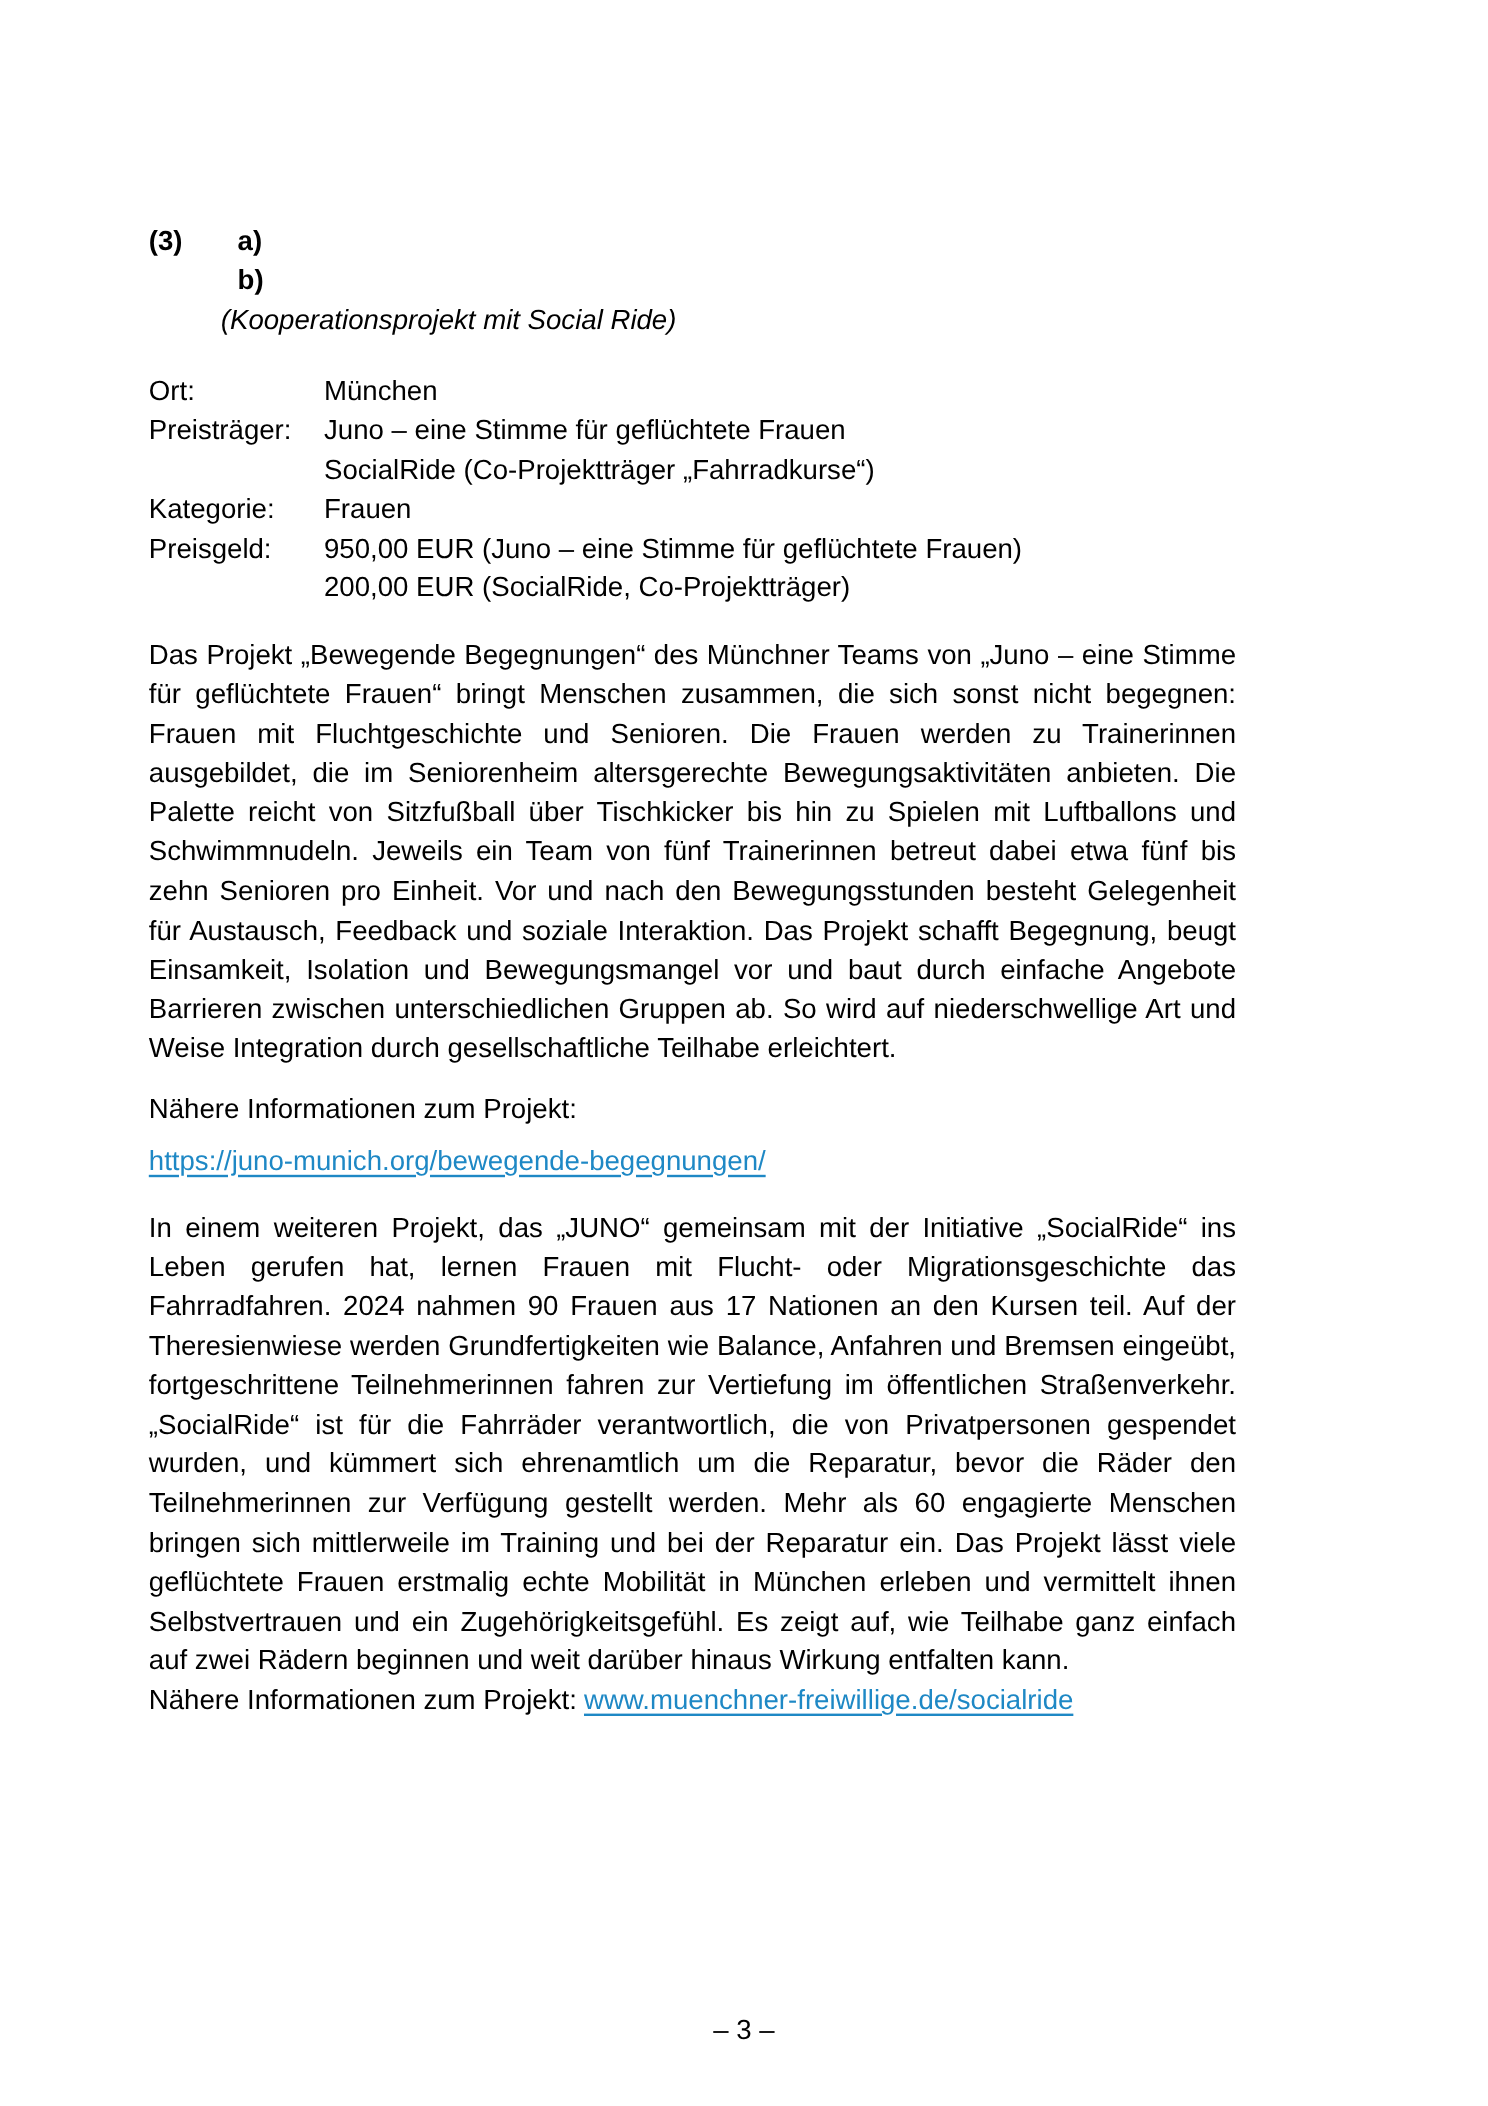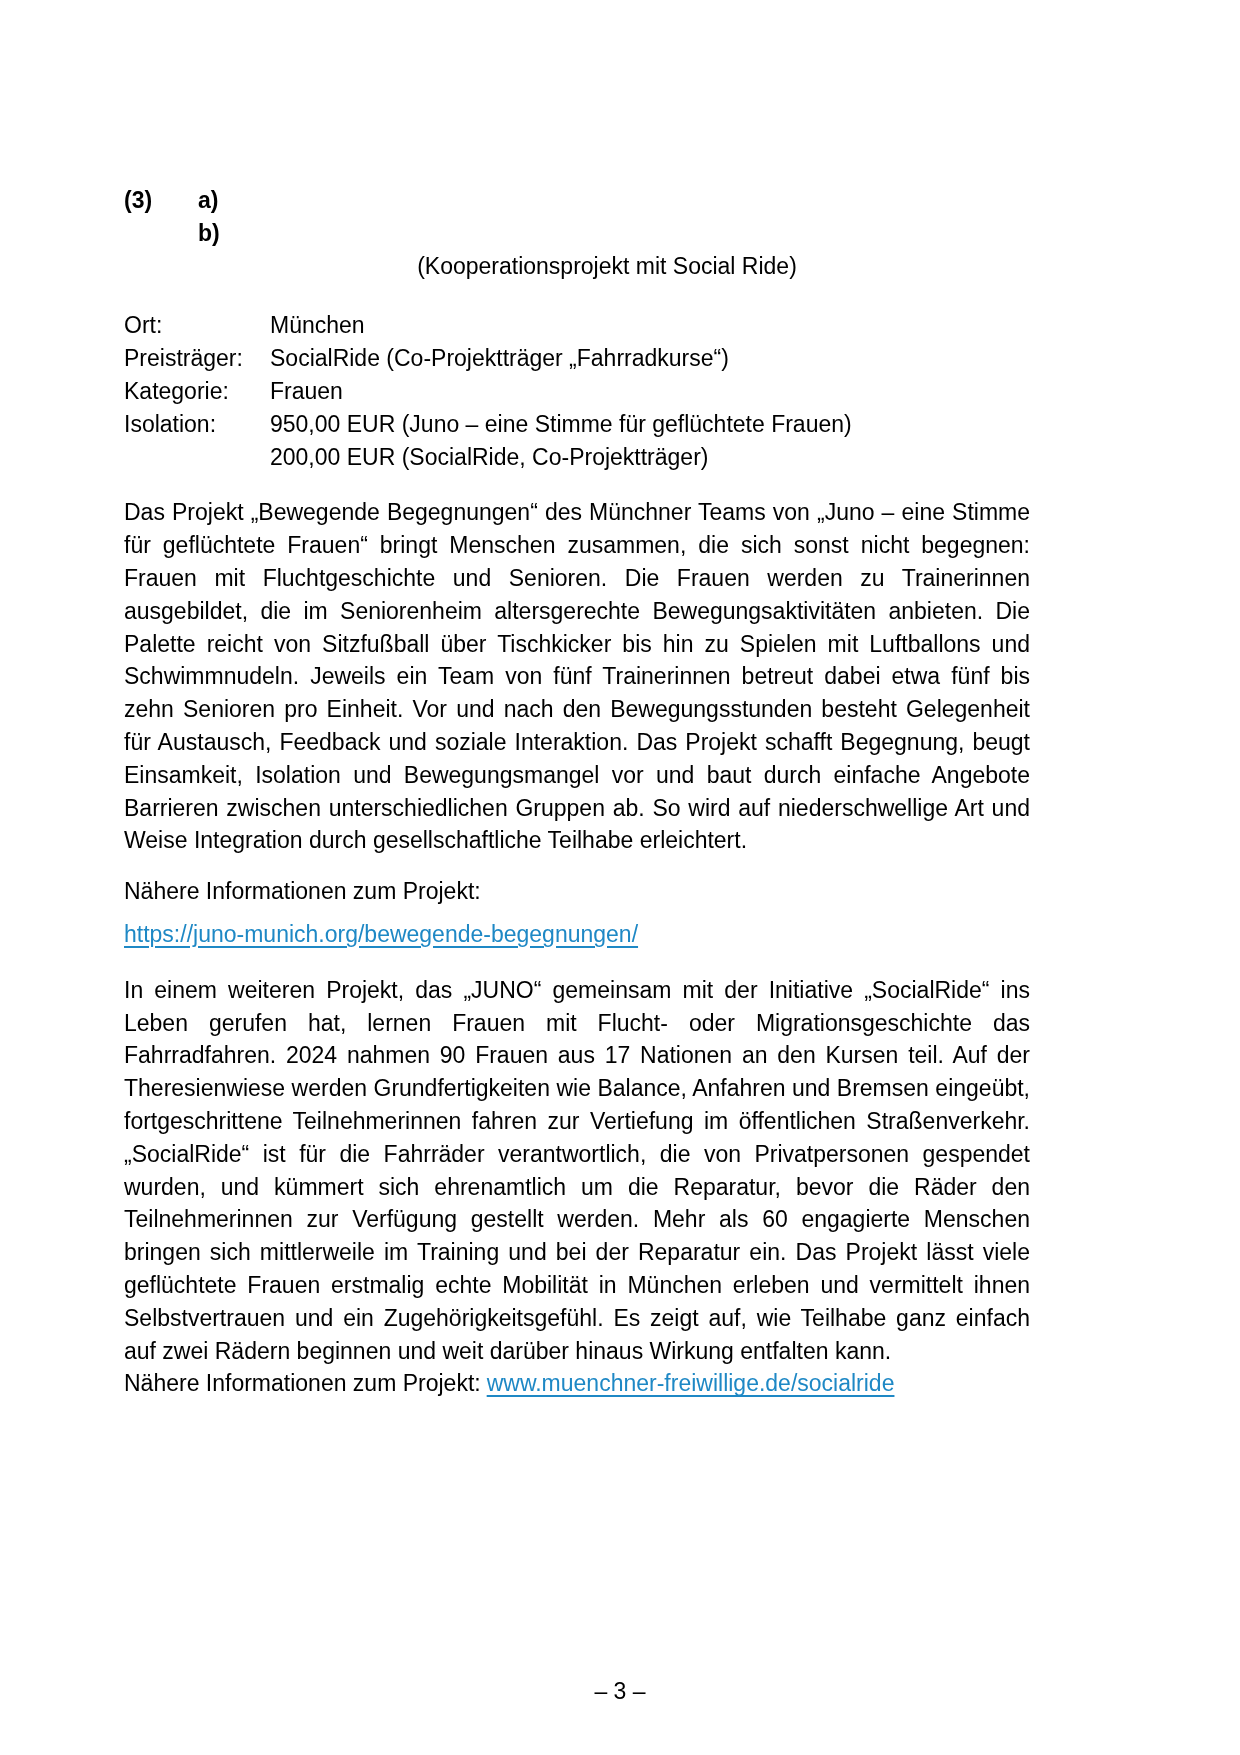--- a/index.html
+++ b/index.html
@@ -29,21 +29,21 @@
   .h-row { display: flex; font-weight: bold; }
   .h-index { width: 74px; flex: 0 0 74px; }
   .h-prefix { margin-right: 8px; white-space: nowrap; }
   .h-title {
     text-decoration: underline;
     text-decoration-thickness: 2px;
     text-underline-offset: 4px;
   }
   .h-subtitle {
     margin-left: 60px;
-    text-align: center;
+    font-style: italic;
   }
   
   .meta { margin-top: 27px; }
   .meta-row { display: flex; }
   .meta-label { width: 146px; flex: 0 0 146px; }
   .meta-values { flex: 1; }
   
   .body-par {
     margin: 23px 0 0 0;
     text-align: justify;
@@ -86,29 +86,30 @@
     </div>
 
     <div class="meta">
       <div class="meta-row">
         <div class="meta-label">Ort:</div>
         <div class="meta-values">München</div>
       </div>
       <div class="meta-row">
         <div class="meta-label">Preisträger:</div>
         <div class="meta-values">
+          <div>Juno – eine Stimme für geflüchtete Frauen</div>
           <div>SocialRide (Co-Projektträger „Fahrradkurse“)</div>
         </div>
       </div>
       <div class="meta-row">
         <div class="meta-label">Kategorie:</div>
         <div class="meta-values">Frauen</div>
       </div>
       <div class="meta-row">
-        <div class="meta-label">Isolation:</div>
+        <div class="meta-label">Preisgeld:</div>
         <div class="meta-values">
           <div>950,00 EUR (Juno – eine Stimme für geflüchtete Frauen)</div>
           <div>200,00 EUR (SocialRide, Co-Projektträger)</div>
         </div>
       </div>
     </div>
 
     <p class="body-par">Das Projekt „Bewegende Begegnungen“ des Münchner Teams von „Juno – eine Stimme für geflüchtete Frauen“ bringt Menschen zusammen, die sich sonst nicht begegnen: Frauen mit Fluchtgeschichte und Senioren. Die Frauen werden zu Trainerinnen ausgebildet, die im Seniorenheim altersgerechte Bewegungsaktivi­täten anbieten. Die Palette reicht von Sitzfußball über Tischkicker bis hin zu Spie­len mit Luftballons und Schwimmnudeln. Jeweils ein Team von fünf Trainerinnen betreut dabei etwa fünf bis zehn Senioren pro Einheit. Vor und nach den Bewe­gungsstunden besteht Gelegenheit für Austausch, Feedback und soziale Interak­tion. Das Projekt schafft Begegnung, beugt Einsamkeit, Isolation und Bewe­gungsmangel vor und baut durch einfache Angebote Barrieren zwischen unter­schiedlichen Gruppen ab. So wird auf niederschwellige Art und Weise Integration durch gesellschaftliche Teilhabe erleichtert.</p>
 
     <div class="info">

